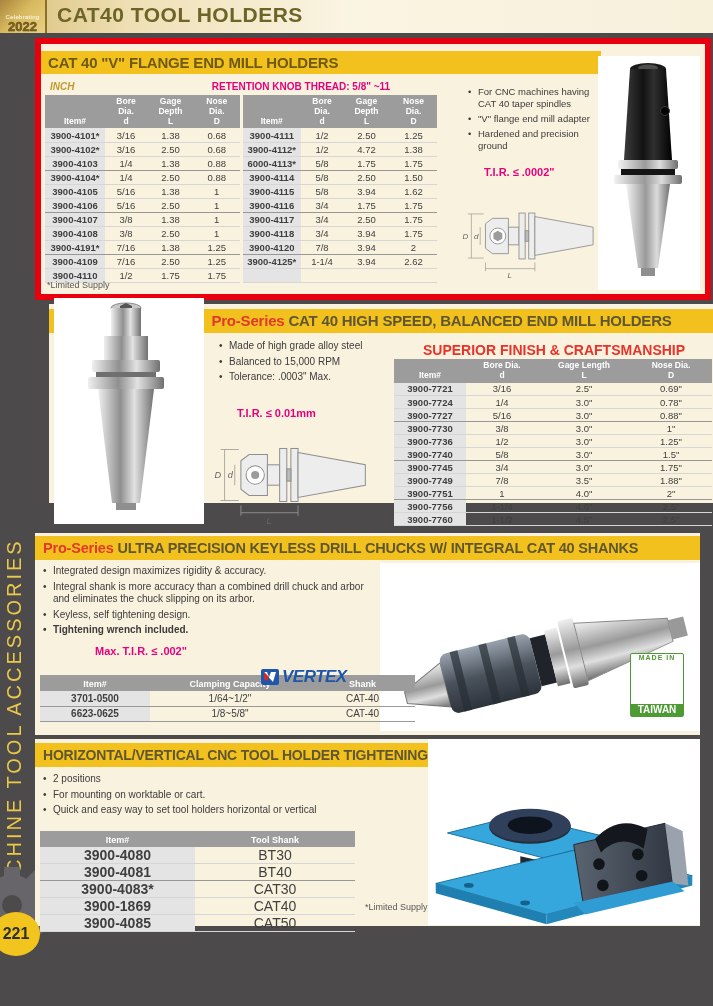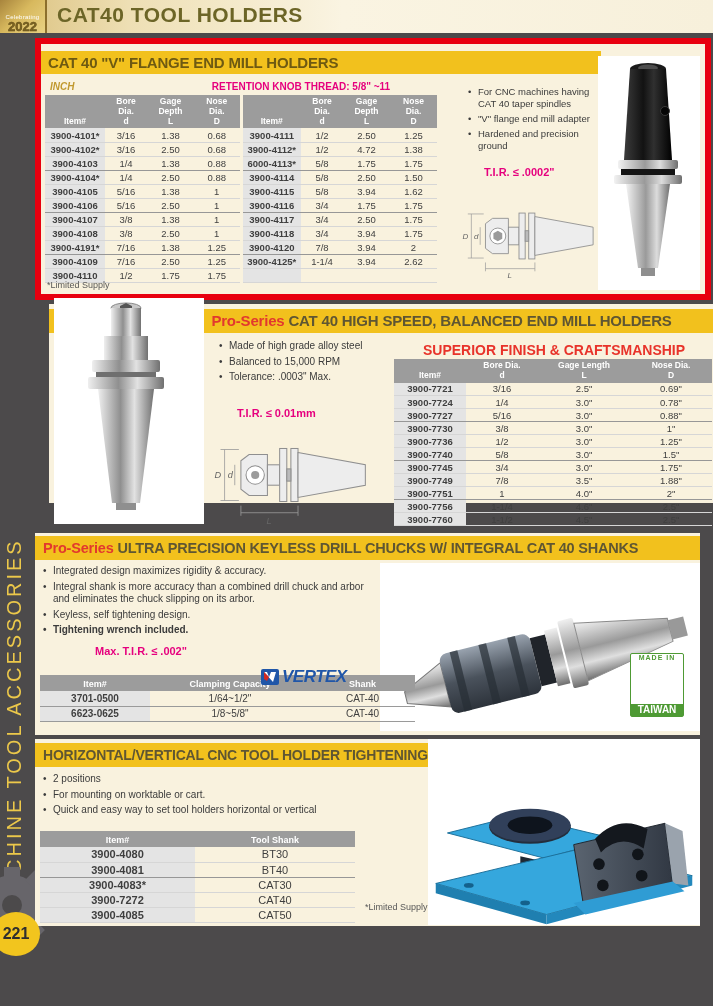--- a/index.html
+++ b/index.html
@@ -110,21 +110,21 @@
   .taiwan .l2 { display:block; font-size:10px; font-weight:bold; color:#fff; background:#4e9a34; line-height:12px;margin-top:43px; }
 
   
   .s4 { position:absolute; left:35px; top:739px; width:665px; height:187px; background:#f9f2de; }
   .s4bar { position:absolute; left:0; top:4px; width:660px; height:24px; line-height:24px;
            padding-left:8px; font-size:14px; letter-spacing:-.2px; color:#5f5632; }
   .s4photo { left:393px; top:0; width:272px; height:186px; z-index:2; }
   .s4b { position:absolute; left:8px; top:34px; width:370px; font-size:10px; }
   .t4 { position:absolute; left:5px; top:92px; }
   .t4 th { font-size:9px; height:16px; }
-  .t4 td { font-size:11px; height:15px; }
+  .t4 td { font-size:14px; height:15px; }
   .t4 th:nth-child(1) { width:155px; }
   .t4 th:nth-child(2) { width:160px; }
   .t4 td:nth-child(1) { font-weight:bold; background:#e4e4e4; }
   .t4 tbody tr:nth-child(2) td { border-bottom:1px solid #979797; }
   .s4fn { position:absolute; left:330px; top:163px; }
 
   .diagram text { font-size:9px; fill:#666; font-style:italic; }
 </style>
 </head>
 <body>
@@ -676,21 +676,21 @@
           </tr>
           <tr>
             <td>3900-4081</td>
             <td>BT40</td>
           </tr>
           <tr>
             <td>3900-4083*</td>
             <td>CAT30</td>
           </tr>
           <tr>
-            <td>3900-7272</td>
+            <td>3900-1869</td>
             <td>CAT40</td>
           </tr>
           <tr>
             <td>3900-4085</td>
             <td>CAT50</td>
           </tr>
         </tbody>
     </table>
     <div class="fn s4fn">*Limited Supply</div>
   </section>

